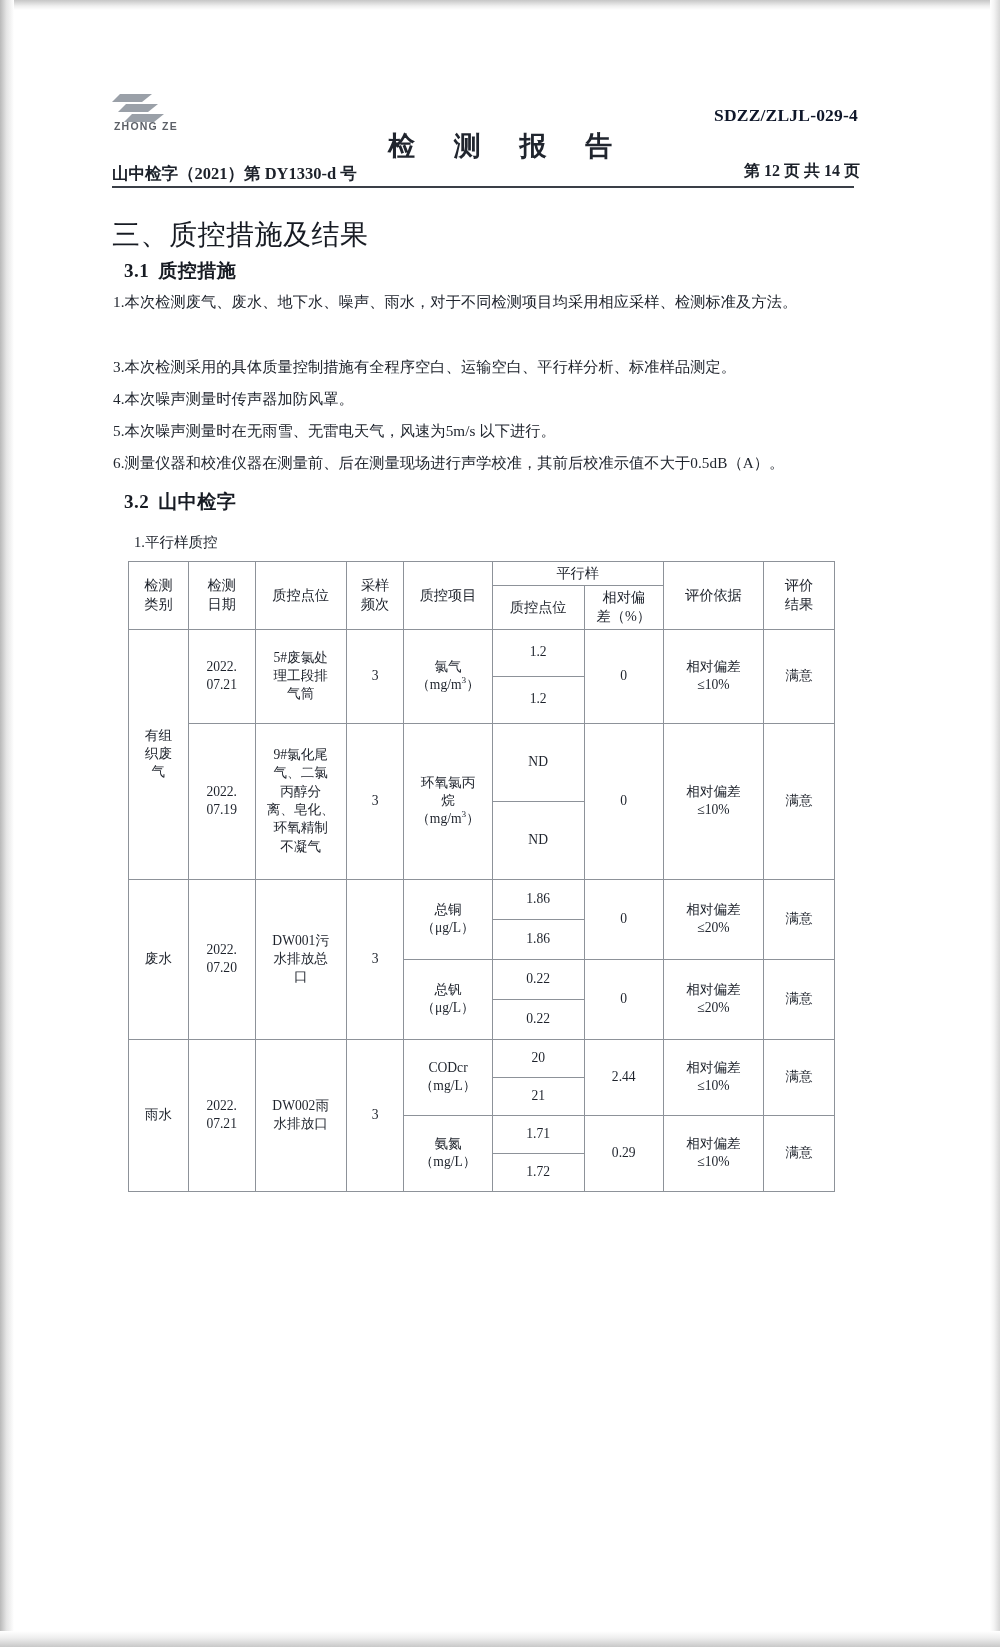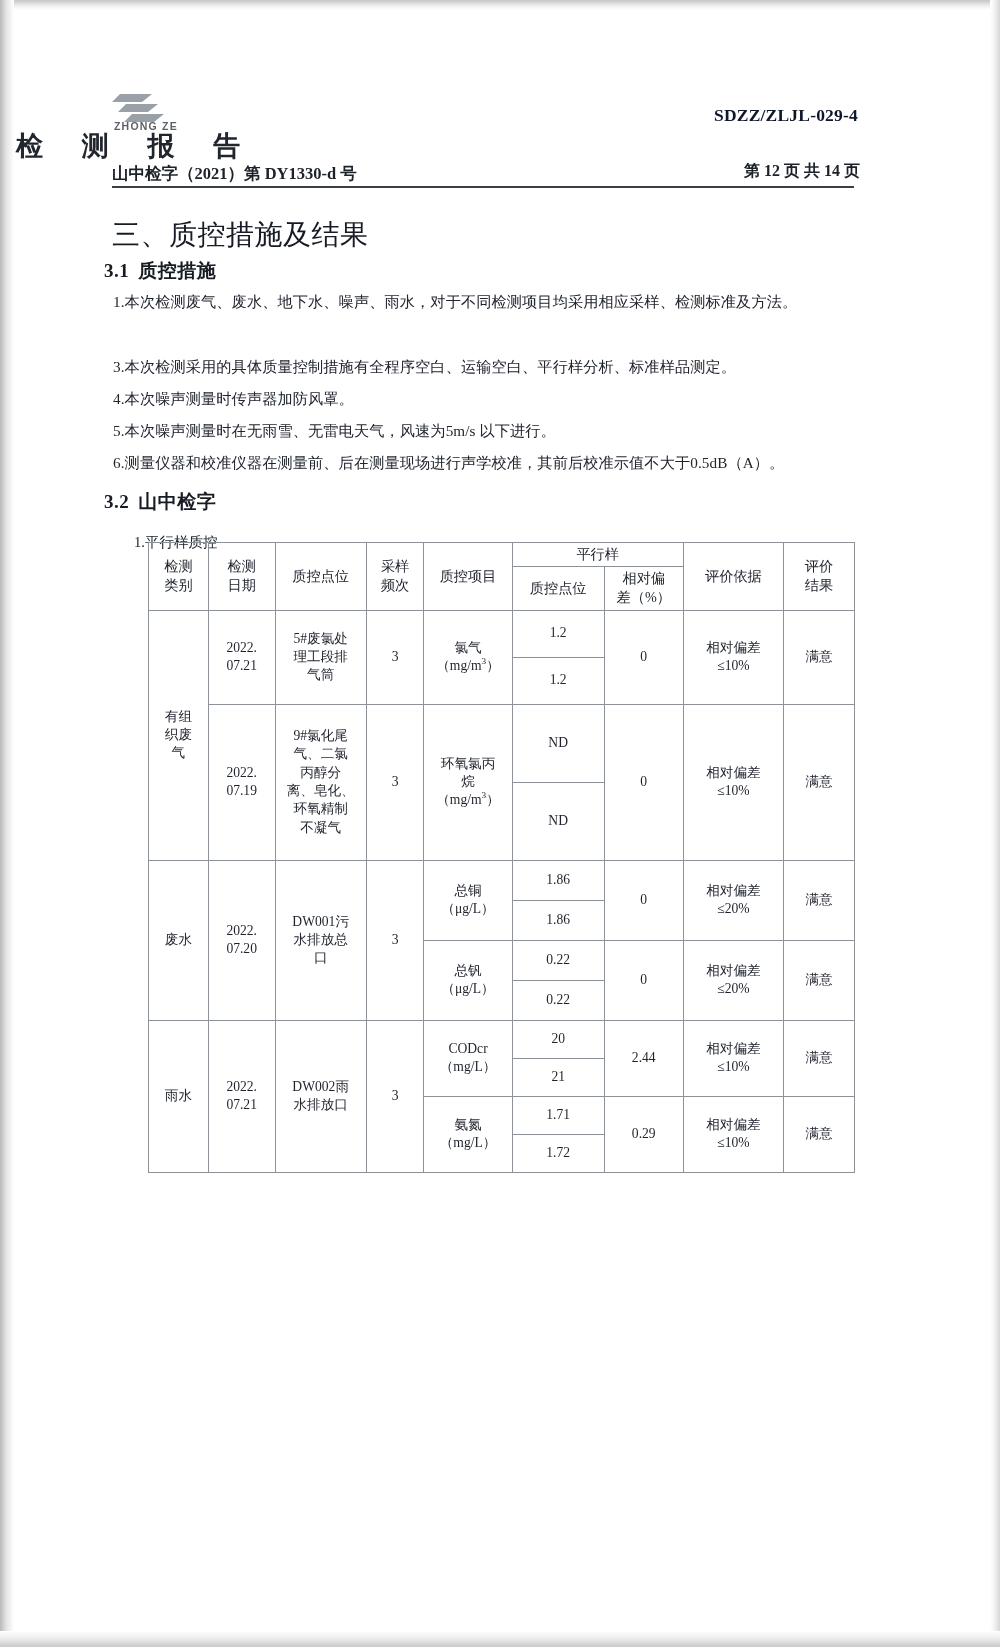--- a/index.html
+++ b/index.html
@@ -79,21 +79,21 @@
     font-size: 17.5px;
     font-weight: 700;
     color: #0f172a;
     letter-spacing: 0.2px;
   }
   .report-title {
     position: absolute;
     left: 0;
     top: 128px;
     width: 1000px;
-    text-align: left;
+    text-align: center;
     font-size: 27px;
     font-weight: 700;
     letter-spacing: 16px;
     text-indent: 16px;
     color: #20252e;
   }
   .report-no {
     position: absolute;
     left: 112px;
     top: 163px;
@@ -122,21 +122,21 @@
   .h2 {
     position: absolute;
     left: 112px;
     font-size: 28px;
     font-weight: 400;
     color: #171b23;
     letter-spacing: 0.5px;
   }
   .h3 {
     position: absolute;
-    left: 104px;
+    left: 124px;
     font-size: 19px;
     font-weight: 700;
     color: #171b23;
     letter-spacing: 0.5px;
     text-align: center;
   }
   .h3 .idx {
     font-family: "Liberation Serif", serif;
     margin-right: 9px;
   }
@@ -152,27 +152,26 @@
     position: absolute;
     left: 134px;
     font-size: 14.5px;
     color: #20252e;
   }
 
   
   .qc-table {
     position: absolute;
     left: 128px;
-    top: 542px;
+    top: 561px;
     width: 707px;
     border-collapse: collapse;
     table-layout: fixed;
     font-size: 13.6px;
     color: #1d222b;
-    margin-left: 20px;
   }
   .qc-table td, .qc-table th {
     border: 1px solid #8d9299;
     text-align: center;
     vertical-align: middle;
     padding: 2px 2px;
     font-weight: normal;
     line-height: 1.35;
   }
   .qc-table th {

